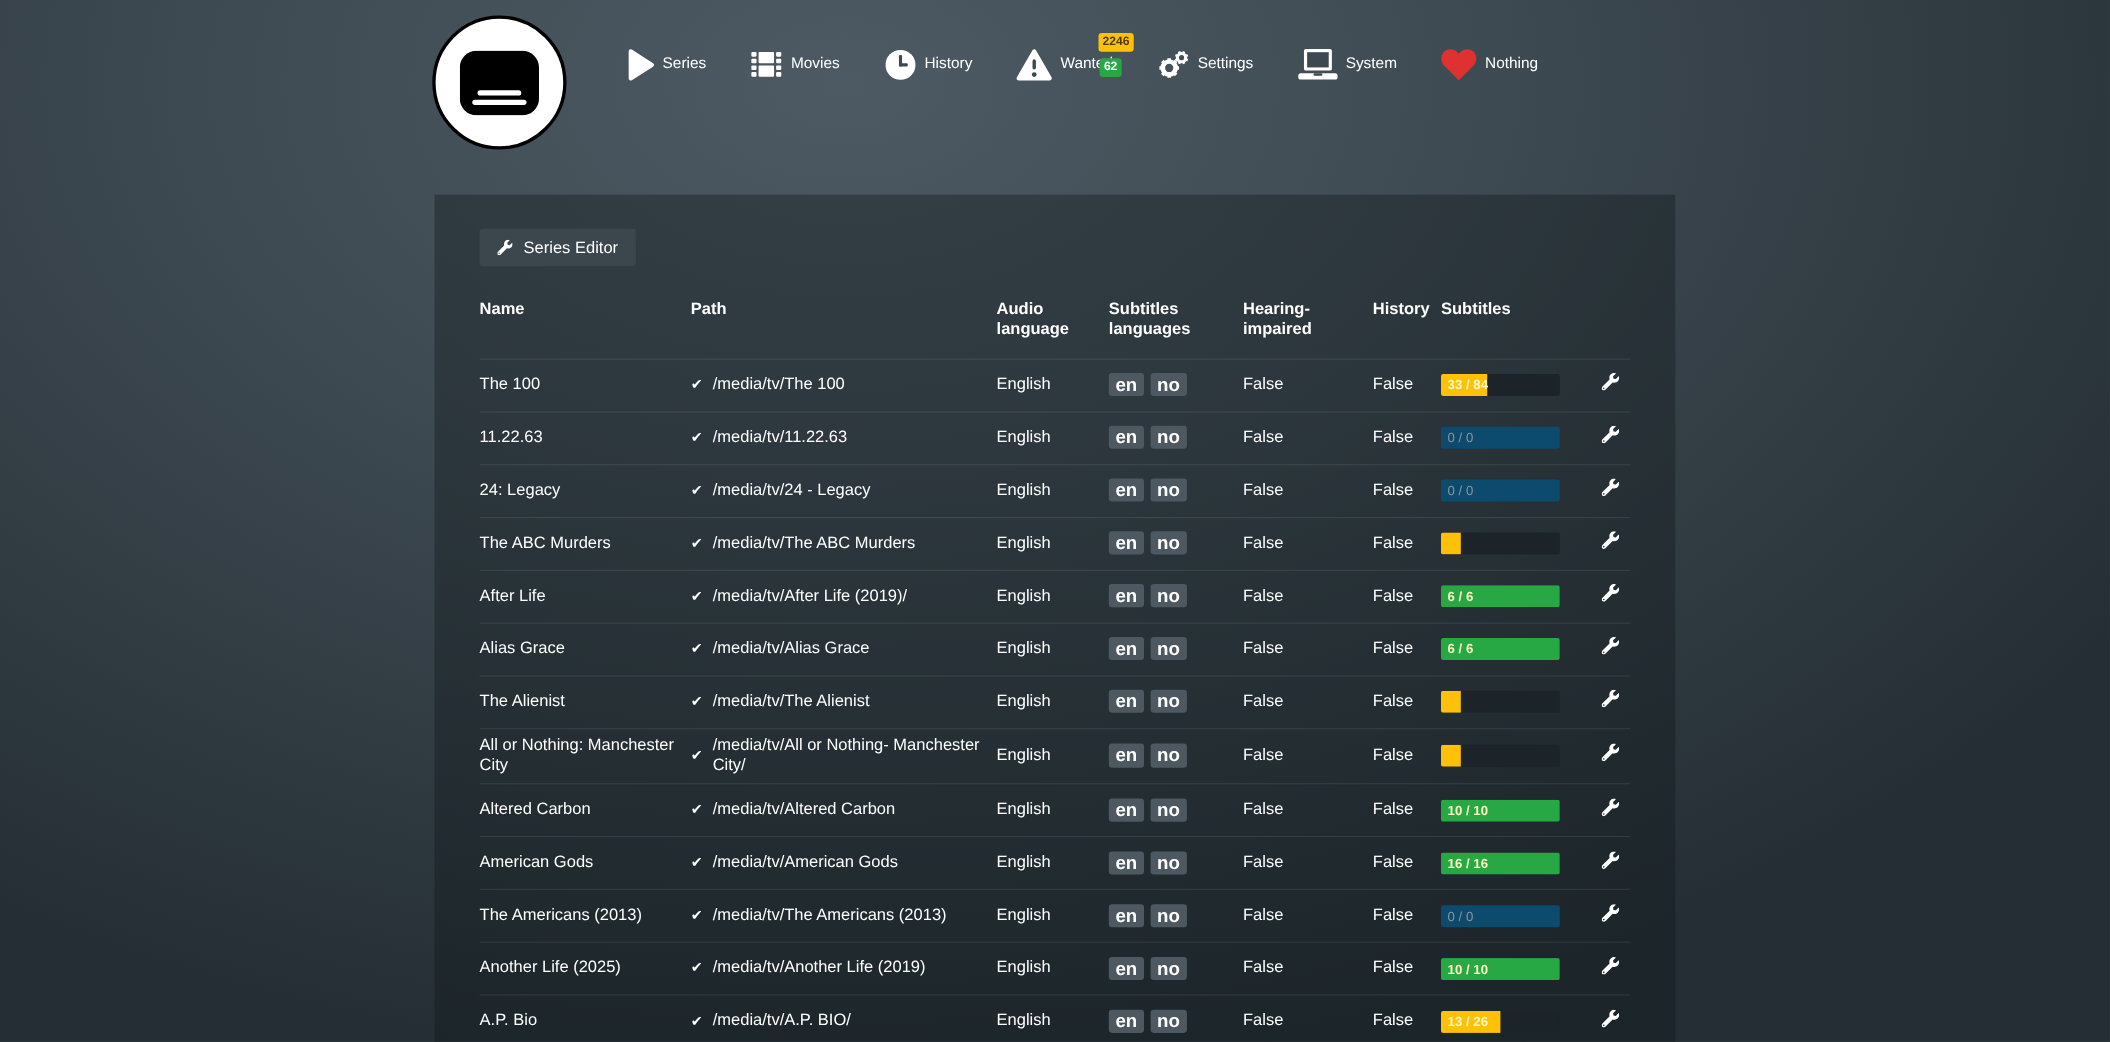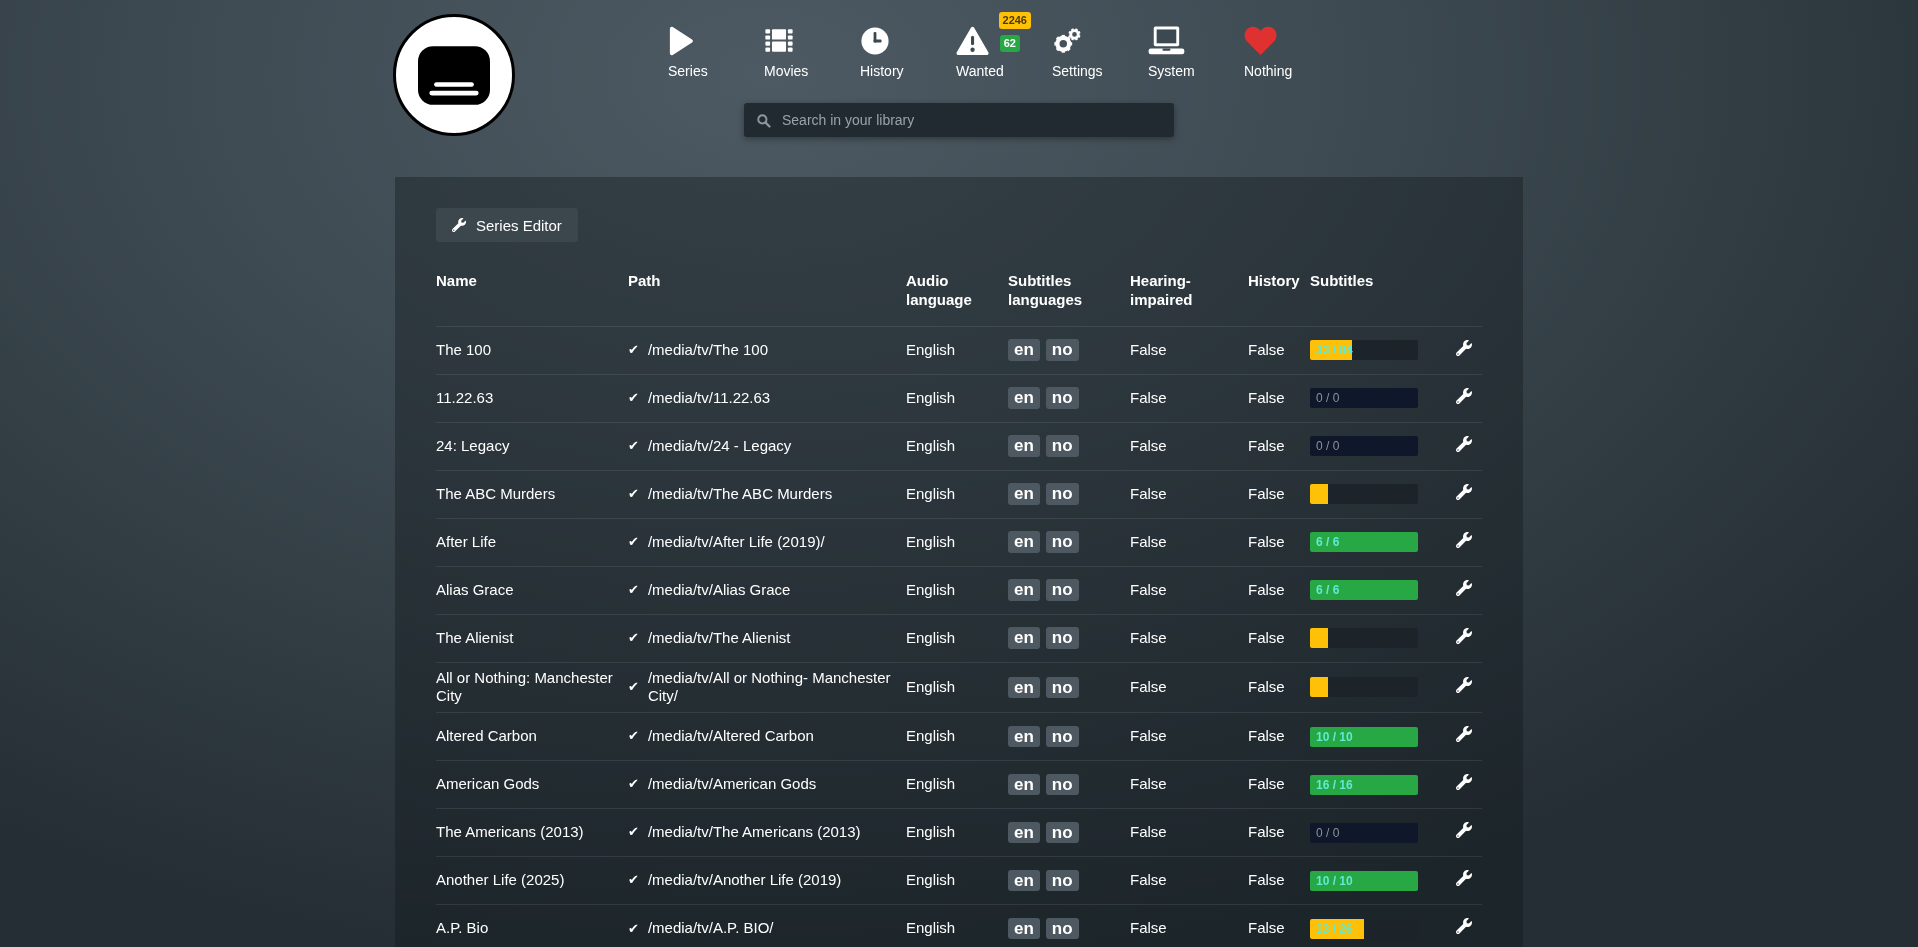--- a/index.html
+++ b/index.html
@@ -22,22 +22,22 @@
     display: flex; align-items: center; justify-content: center;
   }
   .logo-circle svg { width: 72px; height: 59px; }
 
   .nav {
     position: absolute; top: 22px; left: 50%;
     transform: translateX(calc(-50% + 25px));
     display: flex; gap: 40px;
   }
   .nav-item {
-    position: relative; display: flex; flex-direction: column;
-    gap: 7px; min-width: 56px; cursor: pointer;
+    position: relative; display: flex; flex-direction: row;
+    align-items: center; gap: 7px; min-width: 56px; cursor: pointer; margin-top: 18px;
   }
   .nav-icon { height: 34px; display: flex; align-items: flex-end; }
   .nav-icon svg { height: 30px; width: auto; fill: #fff; }
   .nav-label { font-size: 14px; color: #ffffff; white-space: nowrap; }
   .heart svg { fill: var(--heart, #e03131); }
 
   .nav-badge {
     position: absolute; font-size: 11px; font-weight: bold;
     padding: 3px 4px; border-radius: 3px; line-height: 1;
   }
@@ -97,24 +97,24 @@
     border-radius: 3px; margin-right: 6px;
   }
 
   .progress {
     position: relative; width: 108px; height: 20px;
     background: #1d2429; border-radius: 2px; overflow: hidden;
   }
   .progress .fill { height: 100%; width: 0; }
   .progress.state-warning .fill { background: var(--warning, #ffc107); }
   .progress.state-success .fill { background: var(--success, #28a745); }
-  .progress.state-empty { background: #0f172a; }
+  .progress.state-empty { background: #0c4a6e; }
   .progress .label {
     position: absolute; left: 6px; top: 0; line-height: 20px;
-    font-size: 12px; font-weight: bold; color: #5eead4; white-space: nowrap;
+    font-size: 12px; font-weight: bold; color: #fef9c3; white-space: nowrap;
   }
   .progress.state-empty .label { color: #8c9398; font-weight: normal; }
 
   .action-cell { text-align: right; }
   .row-wrench { cursor: pointer; display: inline-block; }
   .row-wrench svg { width: 16px; height: 16px; fill: #fff; }
 </style>
 </head>
 <body>
 
@@ -229,27 +229,20 @@
       <span class="nav-icon">
         <svg viewBox="0 0 64 58">
             <path d="M32 56 L6.6 30.6 C-2 22 -0.2 7.8 10.4 2.8 C17 -0.3 24.9 1.6 29.5 6.7 L32 9.4 L34.5 6.7 C39.1 1.6 47 -0.3 53.6 2.8 C64.2 7.8 66 22 57.4 30.6 Z"></path>
           </svg>
       </span>
       <span class="nav-label">Nothing</span>
     </div>
 
   </nav>
 
-  <div class="search-bar">
-    <svg viewBox="0 0 20 20">
-        <circle cx="8.5" cy="8.5" r="5.5" fill="none" stroke="#8e979c" stroke-width="2.6"></circle>
-        <line x1="12.8" y1="12.8" x2="18" y2="18" stroke="#8e979c" stroke-width="3" stroke-linecap="round"></line>
-      </svg>
-    <input class="search-input" type="text" placeholder="Search in your library" style="">
-  </div>
 
 </header>
 
 <main class="panel">
 
   <button class="series-editor-btn">
     <svg viewBox="0 0 512 512">
         <path d="M507.73 109.1c-2.24-9.03-13.54-12.09-20.12-5.51l-74.36 74.36-67.88-11.31-11.31-67.88 74.36-74.36c6.62-6.62 3.43-17.9-5.66-20.16-47.38-11.74-99.55.91-136.58 37.93-39.64 39.64-50.55 97.1-34.05 147.2L18.74 402.76c-24.99 24.99-24.99 65.51 0 90.5 24.99 24.99 65.51 24.99 90.5 0l213.21-213.21c50.12 16.71 107.47 5.68 147.37-34.22 37.07-37.07 49.7-89.32 37.91-136.73zM64 472c-13.25 0-24-10.75-24-24 0-13.26 10.75-24 24-24s24 10.74 24 24c0 13.25-10.75 24-24 24z"></path>
       </svg>
     <span>Series Editor</span>

